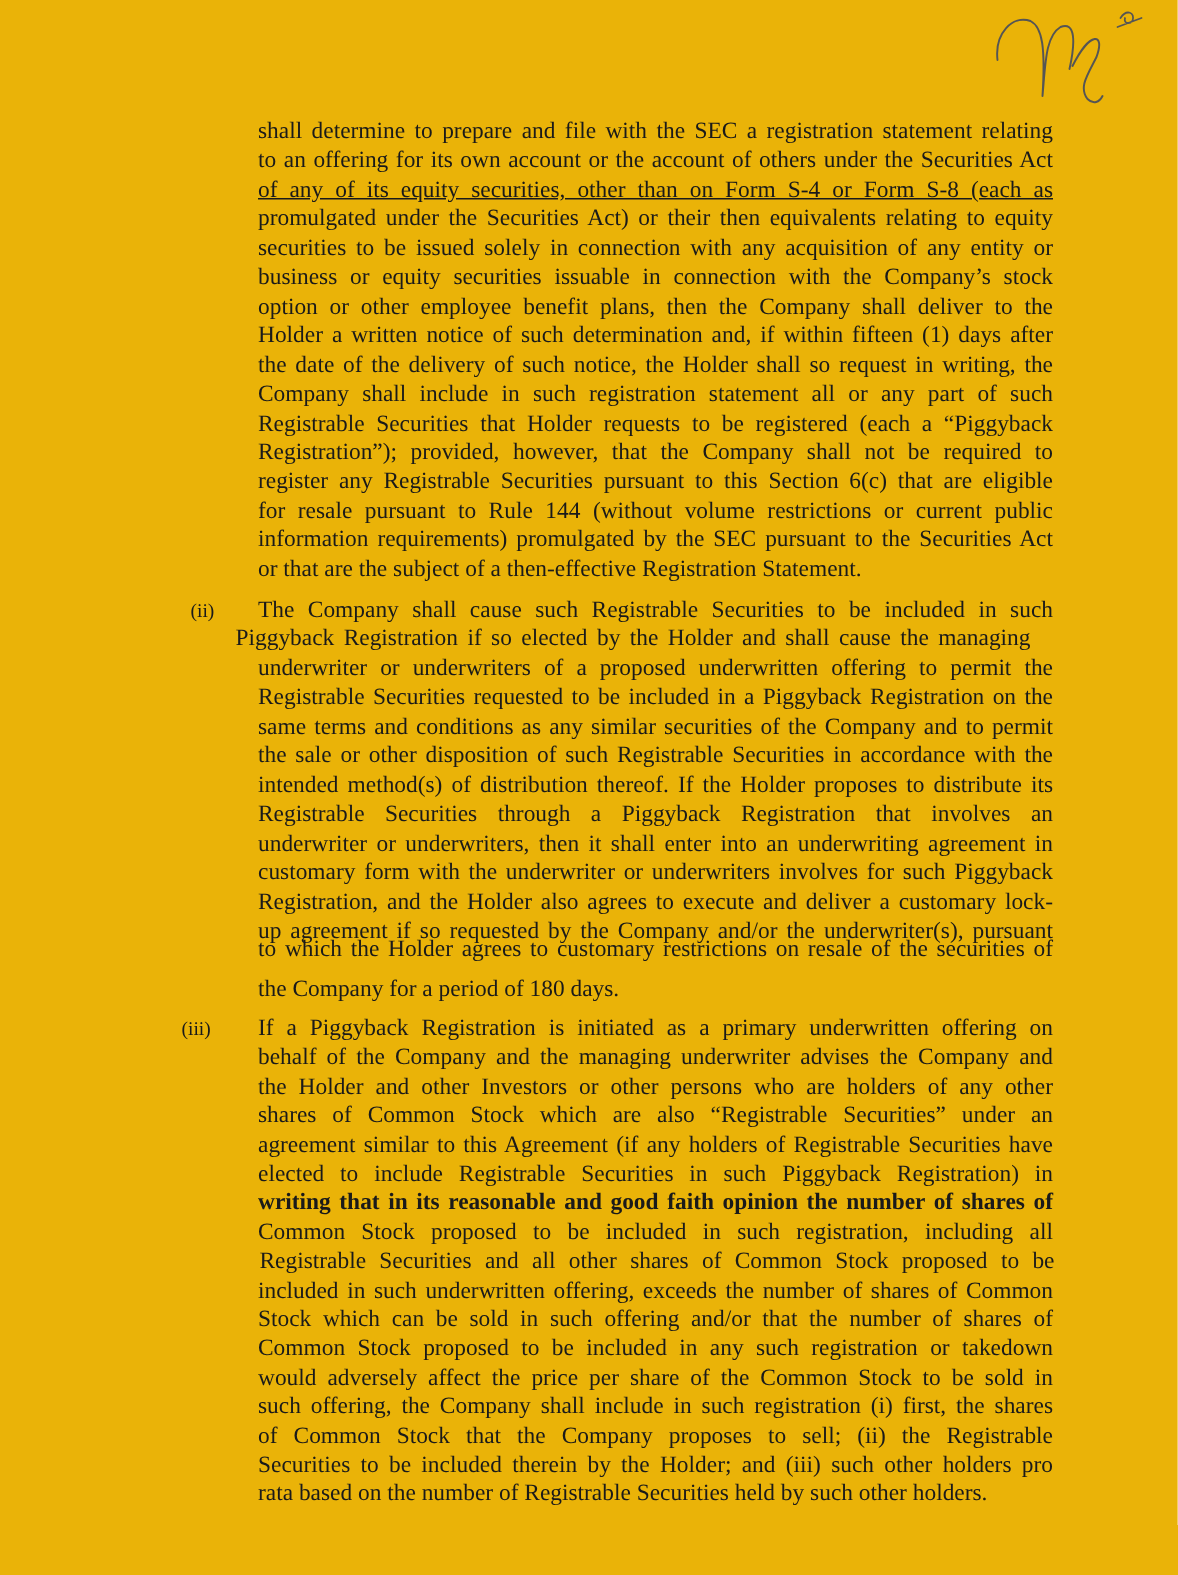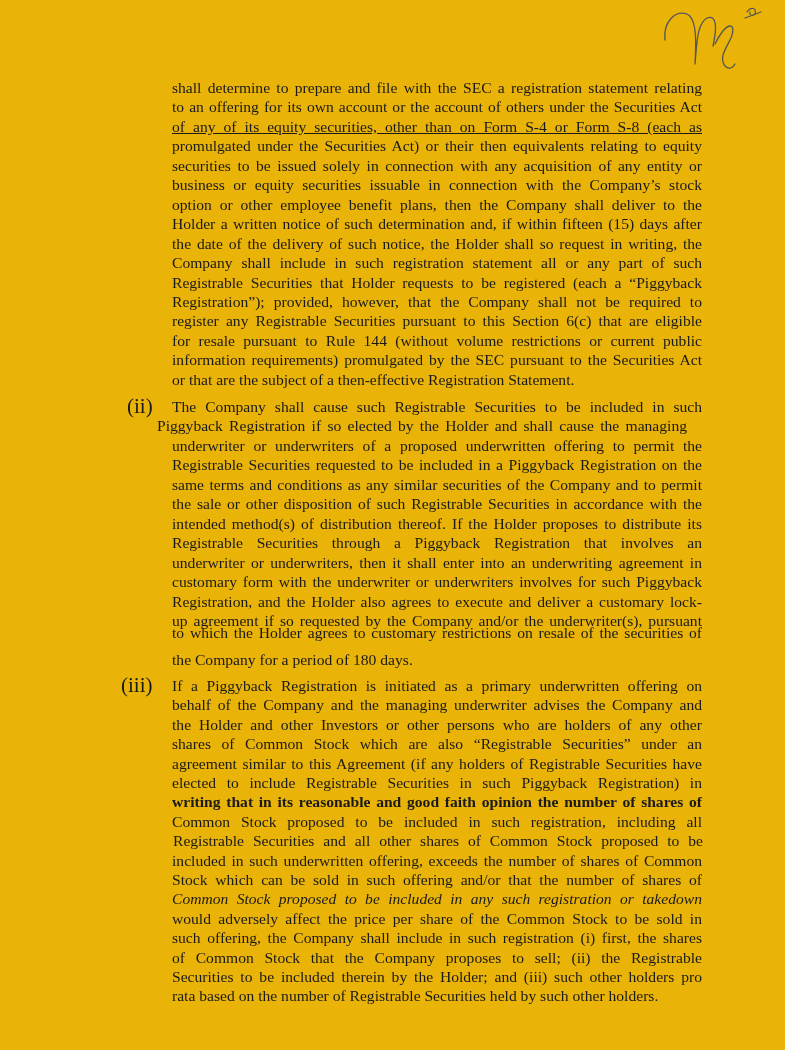--- a/index.html
+++ b/index.html
@@ -12,21 +12,21 @@
     color: #1a1a1a;
     line-height: 19px;
     white-space: nowrap;
     text-align: justify;
     text-align-last: justify;
   }
   .line.last { text-align-last: left; }
   .label {
     position: absolute;
     font-family: "Liberation Serif", serif;
-    font-size: 21px;
+    font-size: 13px;
     color: #1a1a1a;
     line-height: 19px;
   }
   .sig { position: absolute; left: 655px; top: 2px; width: 120px; height: 70px; }
 </style>
 </head>
 <body>
 
 <div class="page">
 
@@ -36,21 +36,21 @@
   </svg>
 
   <div id="p1">
       <div class="line" style="top: 78px; left: 172px; width: 530px;">shall determine to prepare and file with the SEC a registration statement relating</div>
       <div class="line" style="top: 97.45px; left: 172px; width: 530px;">to an offering for its own account or the account of others under the Securities Act</div>
       <div class="line" style="top: 116.9px; left: 172px; width: 530px; text-decoration: underline;">of any of its equity securities, other than on Form S-4 or Form S-8 (each as</div>
       <div class="line" style="top: 136.35px; left: 172px; width: 530px;">promulgated under the Securities Act) or their then equivalents relating to equity</div>
       <div class="line" style="top: 155.8px; left: 172px; width: 530px;">securities to be issued solely in connection with any acquisition of any entity or</div>
       <div class="line" style="top: 175.25px; left: 172px; width: 530px;">business or equity securities issuable in connection with the Company’s stock</div>
       <div class="line" style="top: 194.7px; left: 172px; width: 530px;">option or other employee benefit plans, then the Company shall deliver to the</div>
-      <div class="line" style="top: 214.15px; left: 172px; width: 530px;">Holder a written notice of such determination and, if within fifteen (15) days after</div>
+      <div class="line" style="top: 214.15px; left: 172px; width: 530px;">Holder a written notice of such determination and, if within fifteen (1) days after</div>
       <div class="line" style="top: 233.6px; left: 172px; width: 530px;">the date of the delivery of such notice, the Holder shall so request in writing, the</div>
       <div class="line" style="top: 253.05px; left: 172px; width: 530px;">Company shall include in such registration statement all or any part of such</div>
       <div class="line" style="top: 272.5px; left: 172px; width: 530px;">Registrable Securities that Holder requests to be registered (each a “Piggyback</div>
       <div class="line" style="top: 291.95px; left: 172px; width: 530px;">Registration”); provided, however, that the Company shall not be required to</div>
       <div class="line" style="top: 311.4px; left: 172px; width: 530px;">register any Registrable Securities pursuant to this Section 6(c) that are eligible</div>
       <div class="line" style="top: 330.85px; left: 172px; width: 530px;">for resale pursuant to Rule 144 (without volume restrictions or current public</div>
       <div class="line" style="top: 350.3px; left: 172px; width: 530px;">information requirements) promulgated by the SEC pursuant to the Securities Act</div>
       <div class="line last" style="top: 369.75px; left: 172px; width: 530px;">or that are the subject of a then-effective Registration Statement.</div>
     </div>
 
@@ -78,20 +78,20 @@
       <div class="line" style="top: 695.4px; left: 172px; width: 530px;">behalf of the Company and the managing underwriter advises the Company and</div>
       <div class="line" style="top: 714.8px; left: 172px; width: 530px;">the Holder and other Investors or other persons who are holders of any other</div>
       <div class="line" style="top: 734.2px; left: 172px; width: 530px;">shares of Common Stock which are also “Registrable Securities” under an</div>
       <div class="line" style="top: 753.6px; left: 172px; width: 530px;">agreement similar to this Agreement (if any holders of Registrable Securities have</div>
       <div class="line" style="top: 773px; left: 172px; width: 530px;">elected to include Registrable Securities in such Piggyback Registration) in</div>
       <div class="line" style="top: 792.4px; left: 172px; width: 530px; font-weight: bold;">writing that in its reasonable and good faith opinion the number of shares of</div>
       <div class="line" style="top: 811.8px; left: 172px; width: 530px;">Common Stock proposed to be included in such registration, including all</div>
       <div class="line" style="top: 831.2px; left: 173px; width: 530px;">Registrable Securities and all other shares of Common Stock proposed to be</div>
       <div class="line" style="top: 850.6px; left: 172px; width: 530px;">included in such underwritten offering, exceeds the number of shares of Common</div>
       <div class="line" style="top: 870px; left: 172px; width: 530px;">Stock which can be sold in such offering and/or that the number of shares of</div>
-      <div class="line" style="top: 889.4px; left: 172px; width: 530px; font-style: italic;">Common Stock proposed to be included in any such registration or takedown</div>
+      <div class="line" style="top: 889.4px; left: 172px; width: 530px;">Common Stock proposed to be included in any such registration or takedown</div>
       <div class="line" style="top: 908.8px; left: 172px; width: 530px;">would adversely affect the price per share of the Common Stock to be sold in</div>
       <div class="line" style="top: 928.2px; left: 172px; width: 530px;">such offering, the Company shall include in such registration (i) first, the shares</div>
       <div class="line" style="top: 947.6px; left: 172px; width: 530px;">of Common Stock that the Company proposes to sell; (ii) the Registrable</div>
       <div class="line" style="top: 967px; left: 172px; width: 530px;">Securities to be included therein by the Holder; and (iii) such other holders pro</div>
       <div class="line last" style="top: 986.4px; left: 172px; width: 530px;">rata based on the number of Registrable Securities held by such other holders.</div>
     </div>
 </div>
 
 </body></html>

